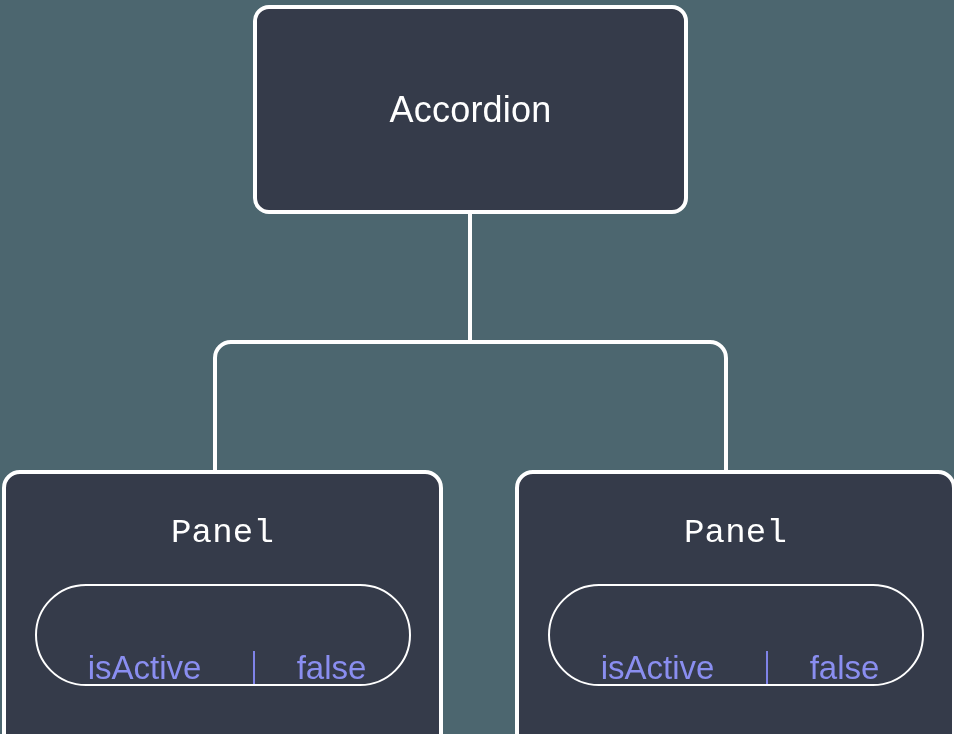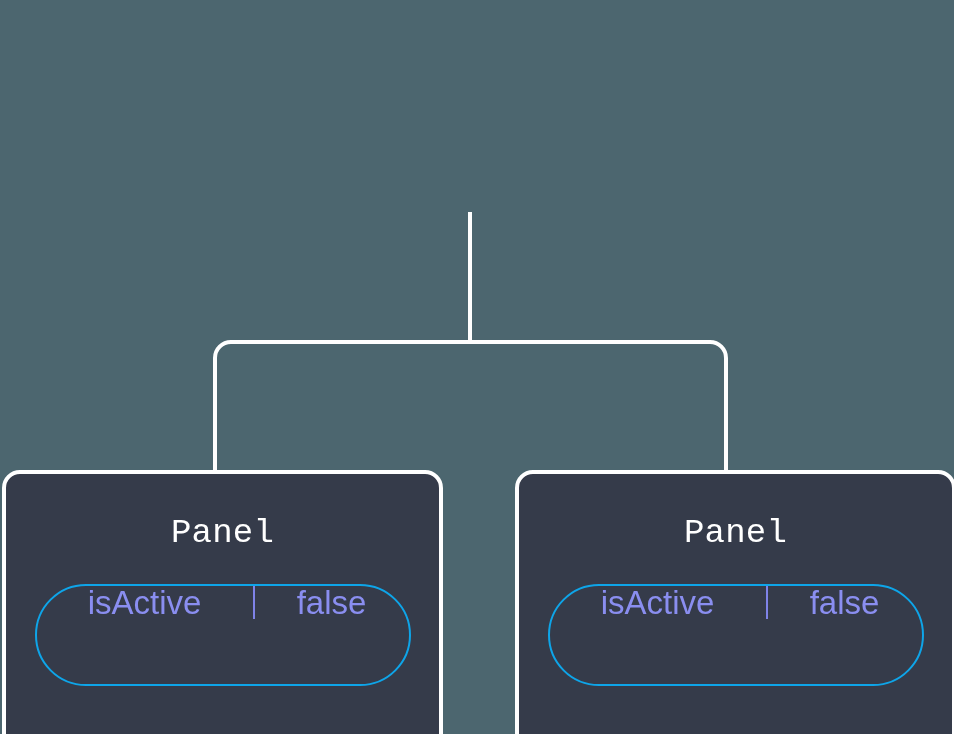--- a/index.html
+++ b/index.html
@@ -68,24 +68,24 @@
   .node-child .node-title {
     font-size: 34px;
     font-family: Liberation Mono, monospace;
   }
 
   
   .prop-pill {
     margin-top: 34px;
     height: 102px;
     box-sizing: border-box;
-    border: 2px solid #0ea5e9;
+    border: 2px solid #ffffff;
     border-radius: 51px;
     display: flex;
-    align-items: flex-start;
+    align-items: flex-end;
     background: transparent;
     overflow: hidden;
   }
   .prop-key,
   .prop-value {
     display: flex;
     align-items: center;
     justify-content: center;
     color: #8a8ef0;
     font-size: 33px;
@@ -107,20 +107,23 @@
 <div id="canvas">
 
   <svg id="connectors" viewBox="0 0 954 734" width="954" height="734" xmlns="http://www.w3.org/2000/svg">
 
     <path d="M 470 212 L 470 342" fill="none" stroke="#ffffff" stroke-width="4" stroke-linecap="butt"></path>
 
     <path d="M 470 342 L 231 342 A 16 16 0 0 0 215 358 L 215 472" fill="none" stroke="#ffffff" stroke-width="4" stroke-linecap="butt" stroke-linejoin="round"></path>
     <path d="M 470 342 L 710 342 A 16 16 0 0 1 726 358 L 726 472" fill="none" stroke="#ffffff" stroke-width="4" stroke-linecap="butt" stroke-linejoin="round"></path>
   </svg>
 
+  <div class="node node-root">
+    <div class="node-title">Accordion</div>
+  </div>
 
   <div class="node node-child left">
     <div class="node-title">Panel</div>
     <div class="prop-pill">
       <div class="prop-key">isActive</div>
       <div class="prop-value">false</div>
     </div>
   </div>
 
   <div class="node node-child right">

